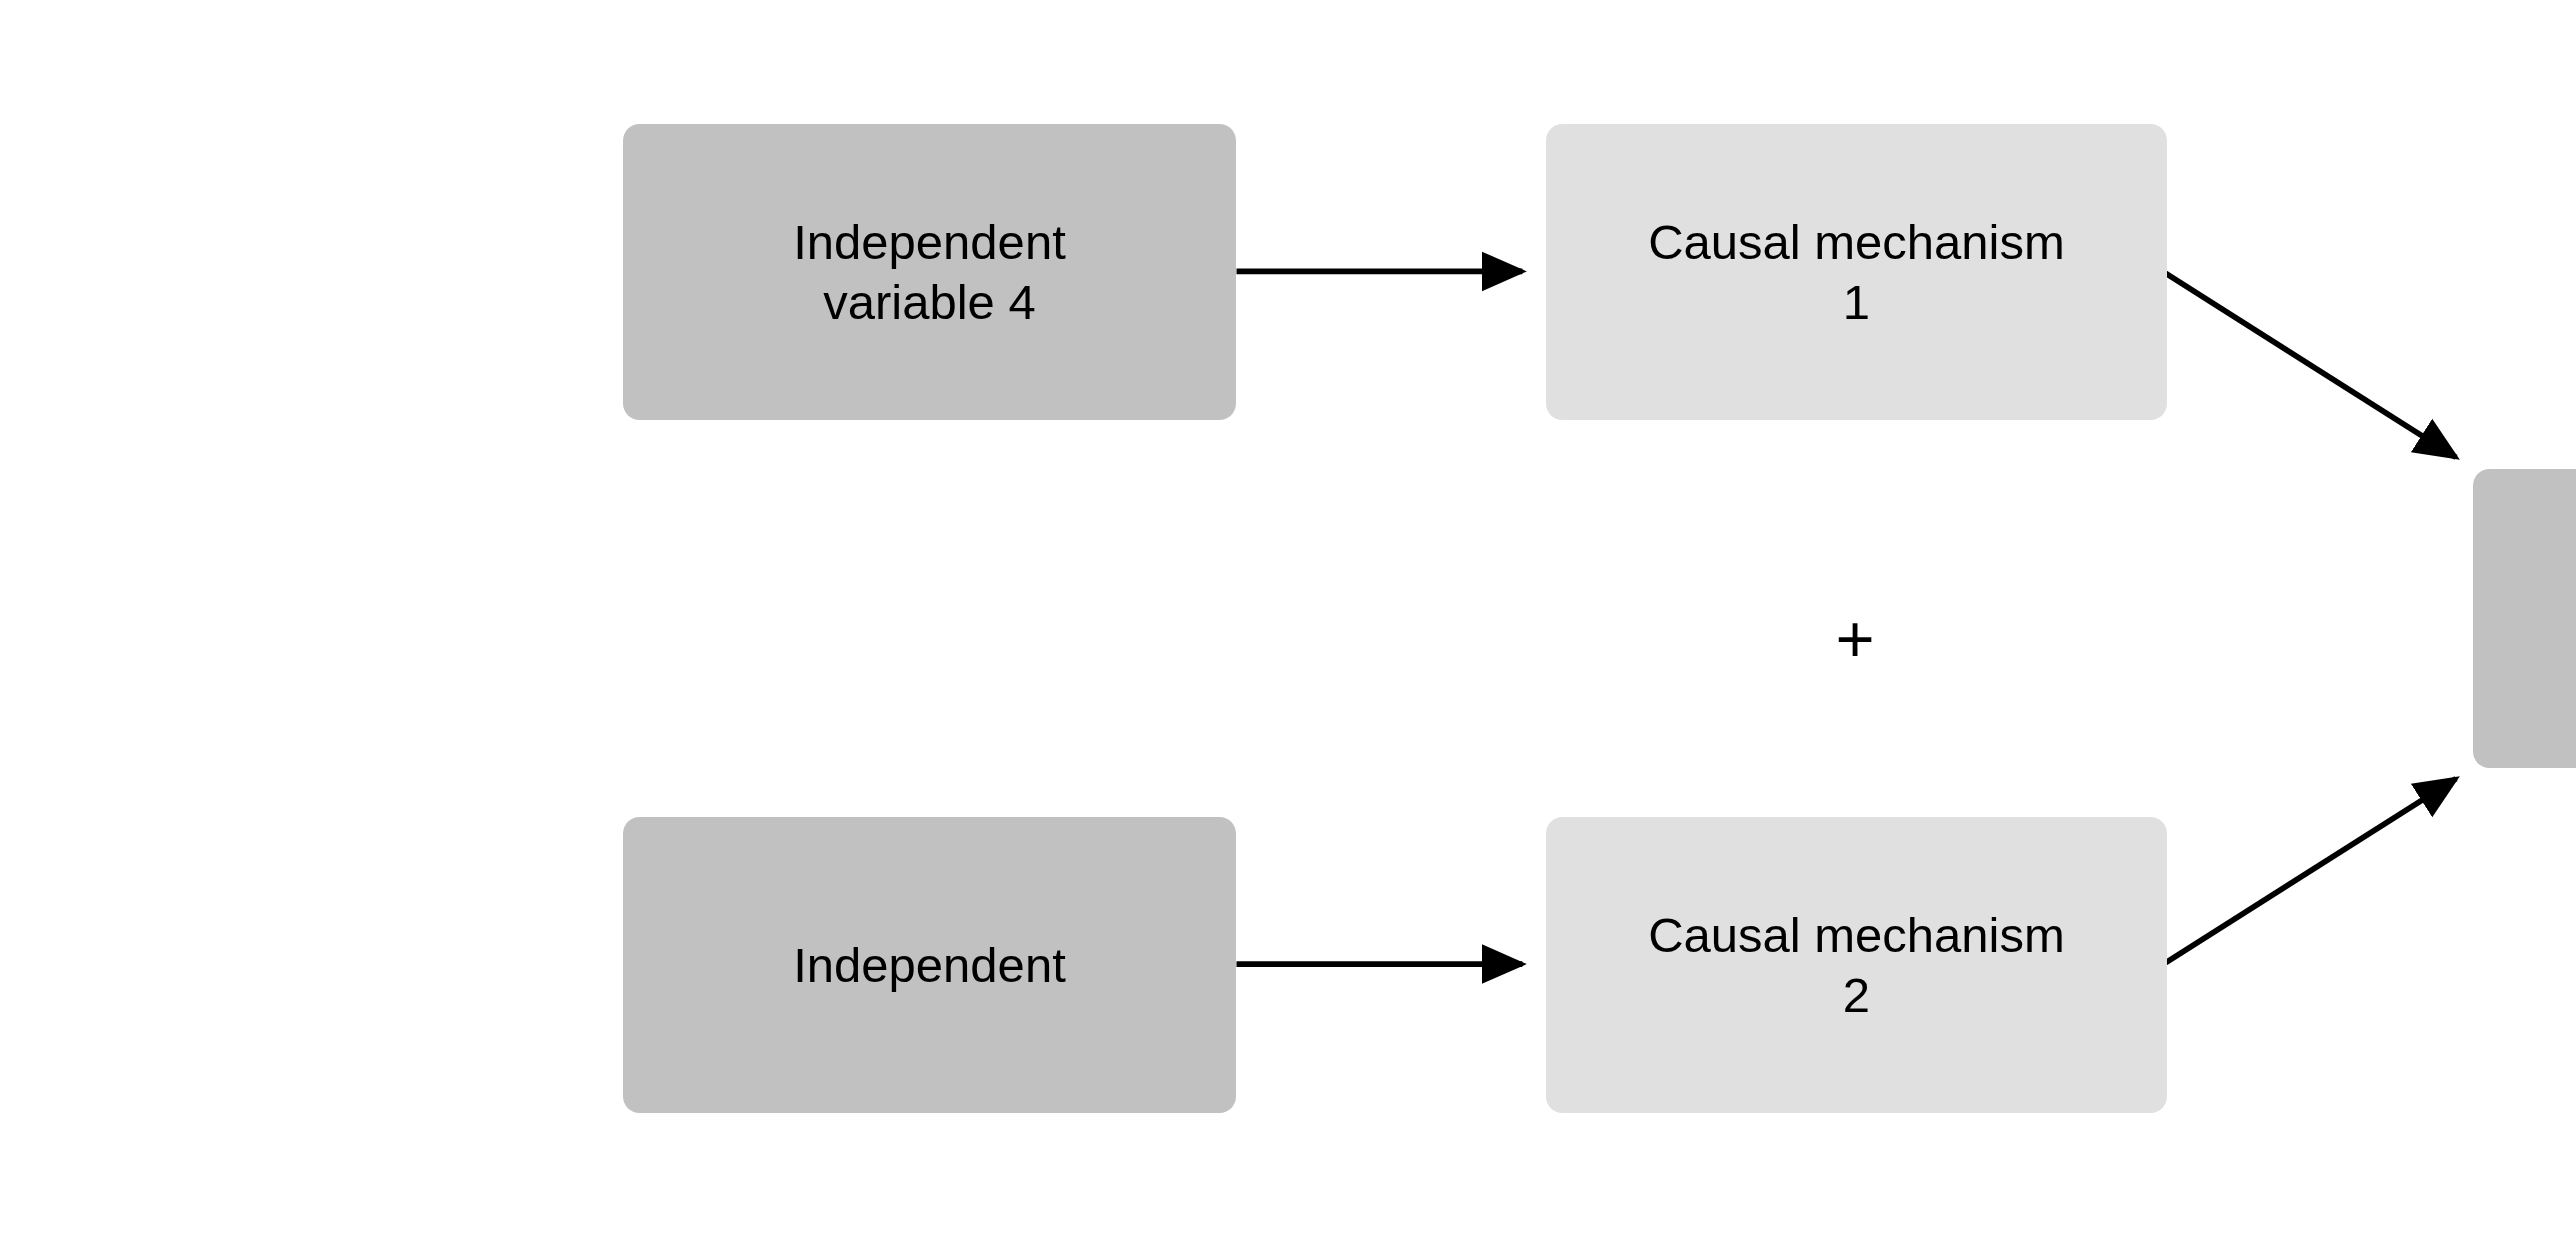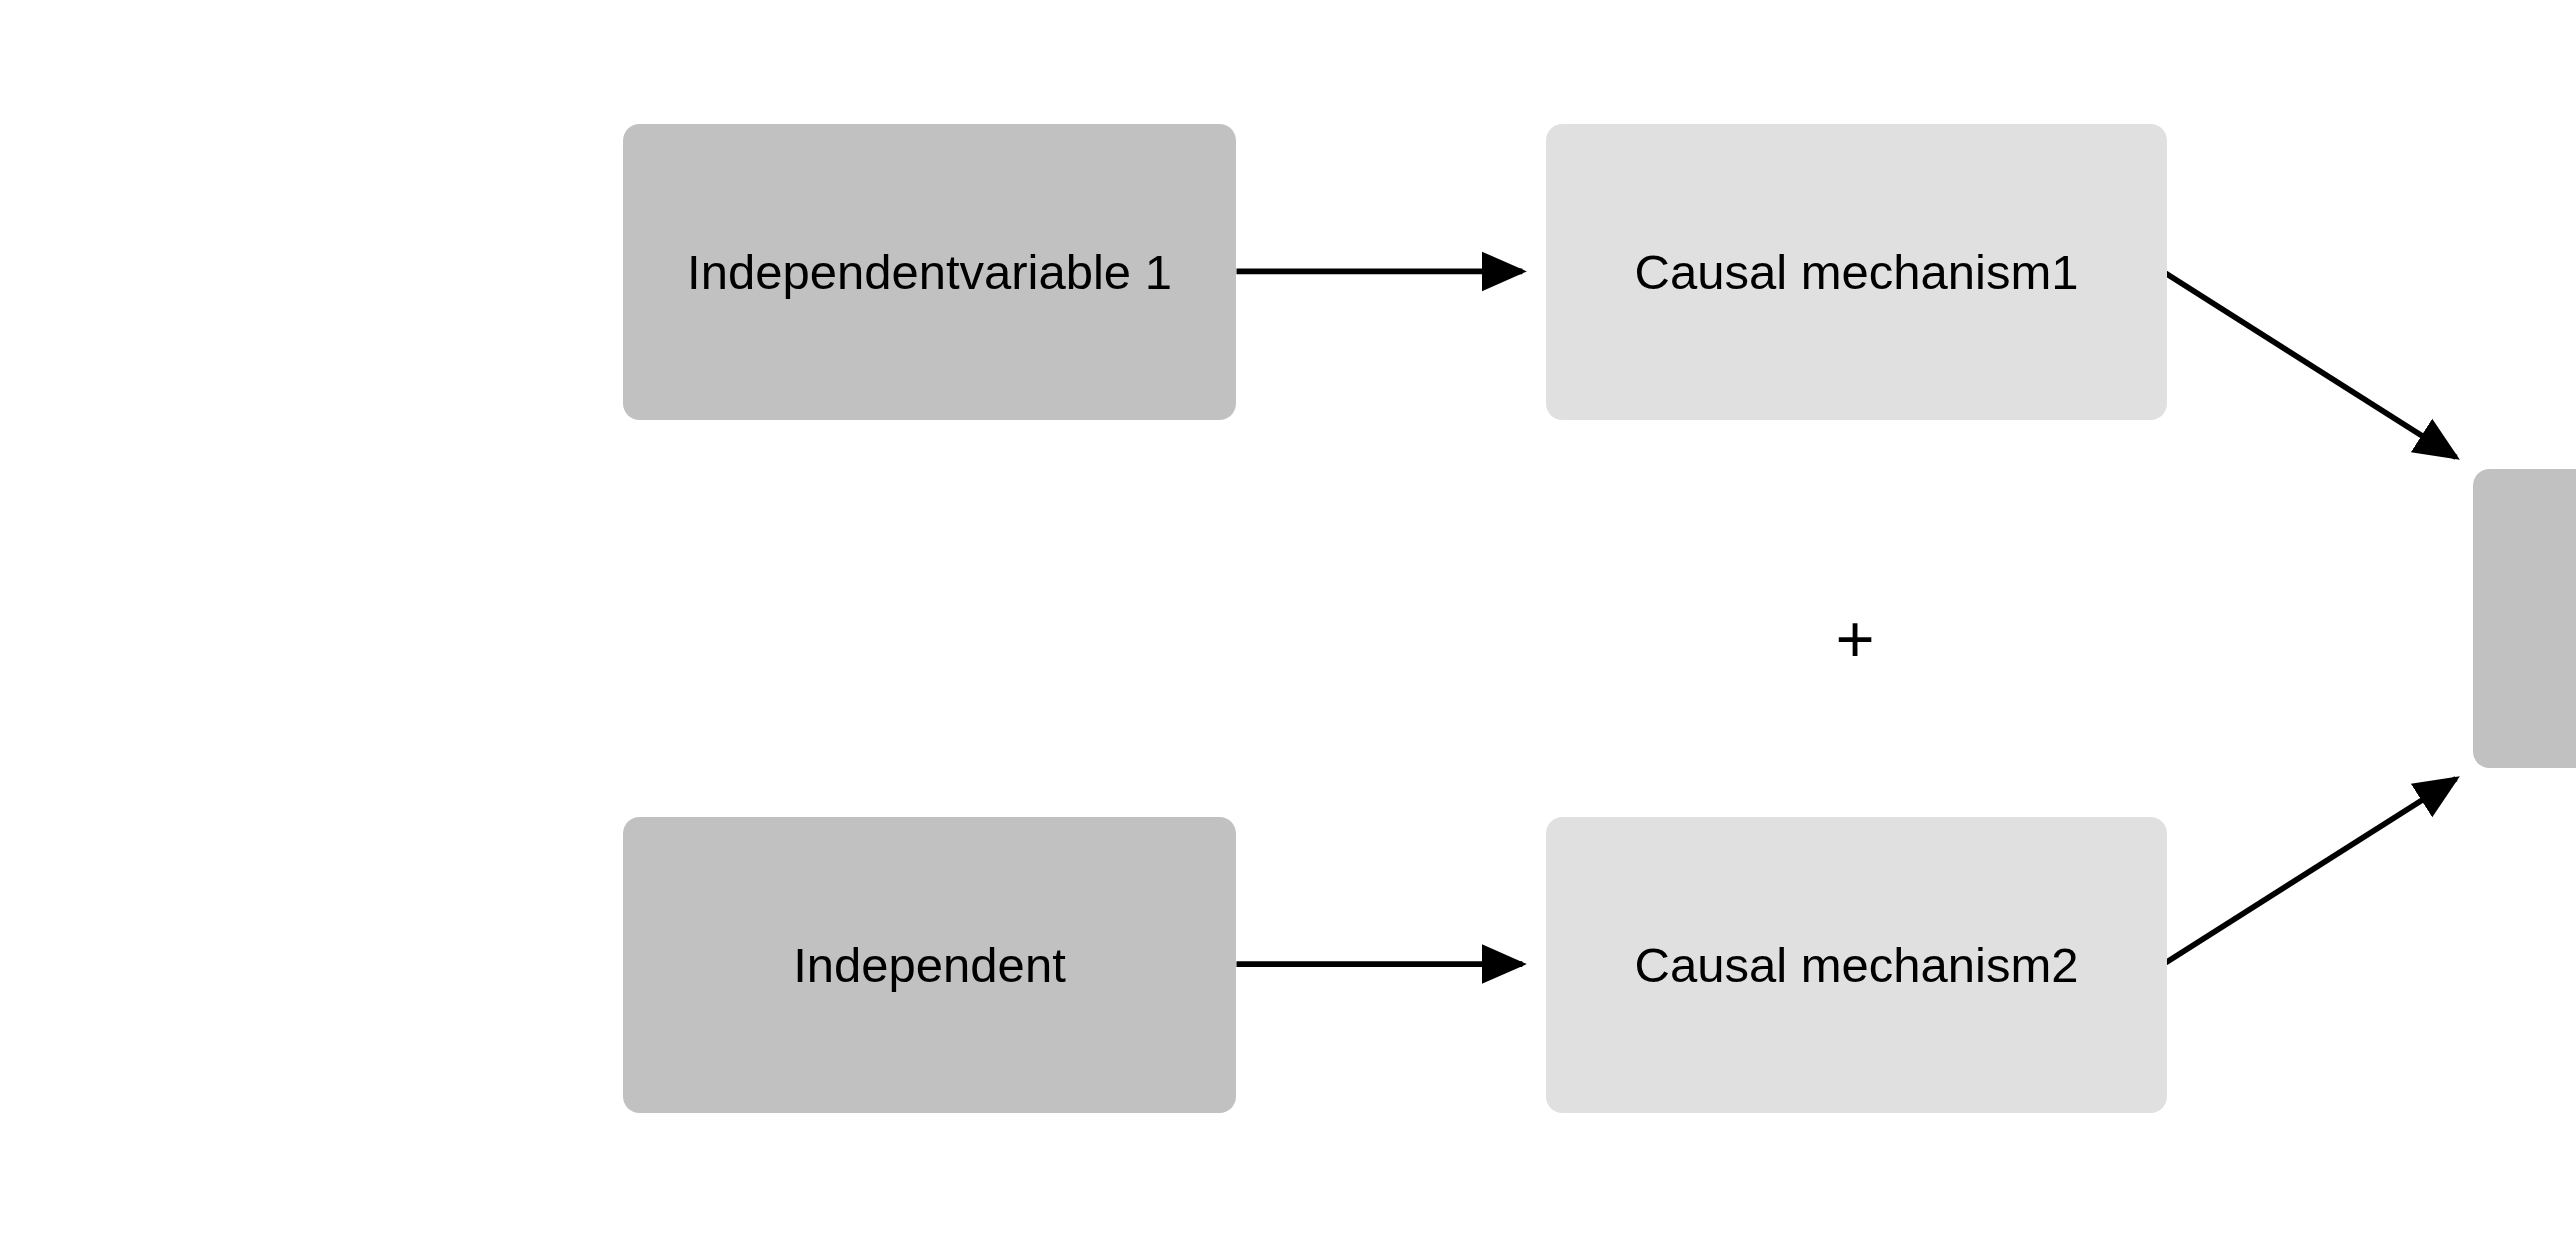--- a/index.html
+++ b/index.html
@@ -12,21 +12,21 @@
     position: relative;
     width: 3709px;
     height: 1236px;
     background: #ffffff;
     overflow: hidden;
   }
   .node {
     position: absolute;
     border-radius: 16.5px;
     display: flex;
-    flex-direction: row;
+    flex-direction: column;
     align-items: center;
     justify-content: center;
     text-align: center;
     color: #000000;
     font-size: 49px;
     line-height: 60px;
     font-weight: normal;
   }
   .node .line { white-space: nowrap; }
   #node-iv1 { left: 623px; top: 124px;  width: 613px; height: 296px; }
@@ -66,21 +66,21 @@
       </marker>
     </defs>
     <line x1="2400" y1="527" x2="2955" y2="527" stroke-width="11" marker-end="url(#arrowhead)" stroke="#000000"></line>
     <line x1="2400" y1="1872" x2="2955" y2="1872" stroke-width="11" marker-end="url(#arrowhead)" stroke="#000000"></line>
     <line x1="4203" y1="530" x2="4768" y2="888" stroke-width="11" marker-end="url(#arrowhead)" stroke="#000000"></line>
     <line x1="4203" y1="1870" x2="4768" y2="1512" stroke-width="11" marker-end="url(#arrowhead)" stroke="#000000"></line>
   </svg>
 
   <div class="node" id="node-iv1" style="background-color: rgb(193, 193, 193);">
     <span class="line">Independent</span>
-    <span class="line">variable 1</span>
+    <span class="line">variable 4</span>
   </div>
 
   <div class="node" id="node-cm1" style="background-color: rgb(224, 224, 224);">
     <span class="line">Causal mechanism</span>
     <span class="line">1</span>
   </div>
 
   <div class="node" id="node-iv2" style="background-color: rgb(193, 193, 193);">
     <span class="line">Independent</span>
   </div>

